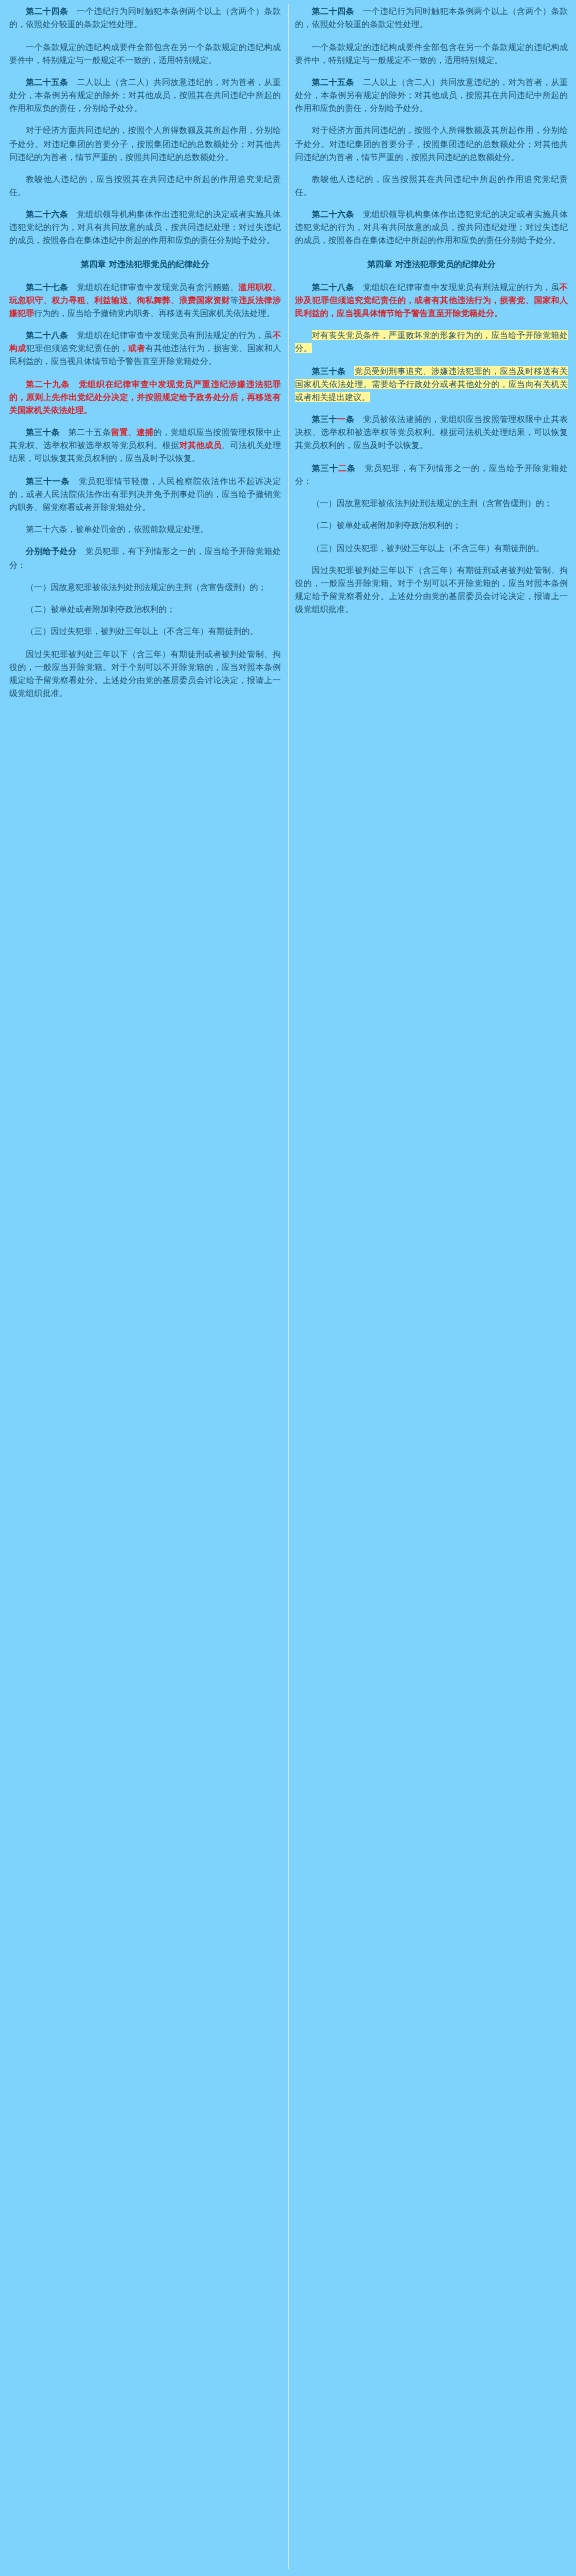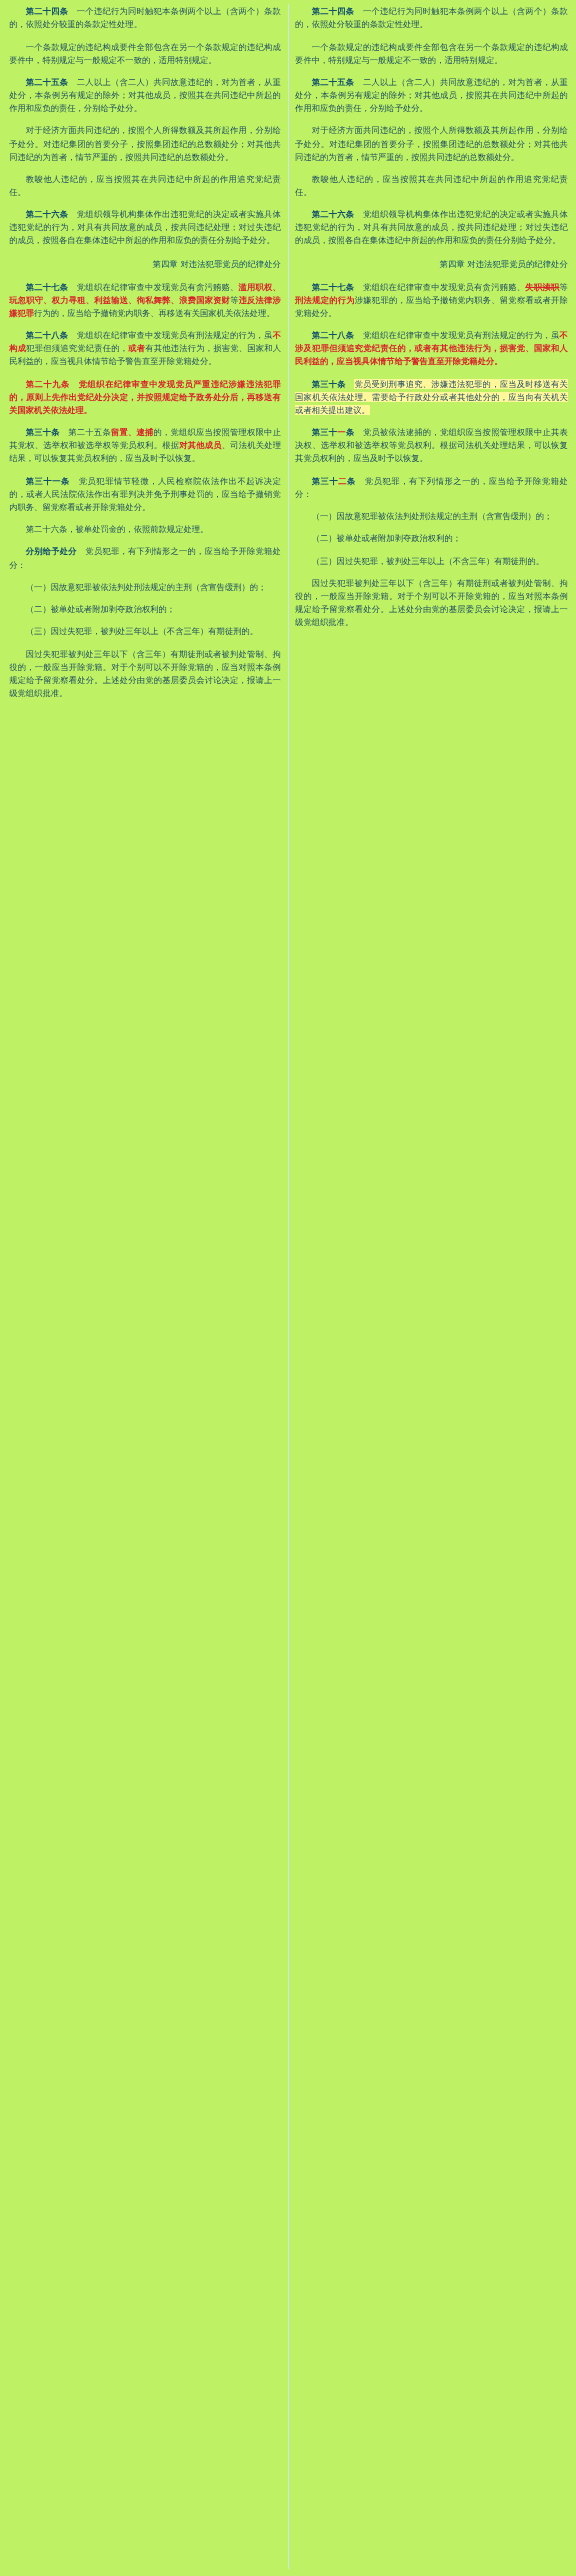--- a/index.html
+++ b/index.html
@@ -7,21 +7,21 @@
     padding: 0;
     background: #e9f4fb;
   }
   body {
     width: 577px;
     font-family: "DejaVu Sans", "Liberation Sans", sans-serif;
   }
   .page {
     width: 577px;
     min-height: 2576px;
-    background: #bef264;
+    background: #7dd3fc;
     display: flex;
     box-sizing: border-box;
     padding: 3.9px 2.6px 6.6px 2.6px;
   }
   .col {
     width: 50%;
     box-sizing: border-box;
     padding: 1.3px 6.6px 1.3px 6.6px;
   }
   .col.left { border-right: 0.7px solid #cfe3ef; }
@@ -30,23 +30,23 @@
     font-size: 8.3px;
     line-height: 1.58;
     color: #1b4a63;
     text-align: justify;
     text-justify: inter-ideograph;
   }
   p.indent { text-indent: 2em; }
   .chapter {
     margin: 11.8px 0 10.5px 0;
     font-size: 8.4px;
-    font-weight: normal;
+    font-weight: bold;
     color: #0f4f6e;
-    text-align: right;
+    text-align: center;
   }
   .art { font-weight: bold; color: #0f4f6e; }
   .hl-yellow {
     background: #fff79a;
     color: #1b4a63;
   }
   .hl-yellow-strong {
     background: #fff06a;
     color: #1b4a63;
   }
@@ -100,24 +100,24 @@
     <p class="indent"><span>一个条款规定的违纪构成要件全部包含在另一个条款规定的违纪构成要件中，特别规定与一般规定不一致的，适用特别规定。</span></p>
 
     <p class="indent"><span class="art">第二十五条</span>　<span>二人以上（含二人）共同故意违纪的，对为首者，从重处分，本条例另有规定的除外；对其他成员，按照其在共同违纪中所起的作用和应负的责任，分别给予处分。</span></p>
     <p class="indent"><span>对于经济方面共同违纪的，按照个人所得数额及其所起作用，分别给予处分。对违纪集团的首要分子，按照集团违纪的总数额处分；对其他共同违纪的为首者，情节严重的，按照共同违纪的总数额处分。</span></p>
     <p class="indent"><span>教唆他人违纪的，应当按照其在共同违纪中所起的作用追究党纪责任。</span></p>
 
     <p class="indent"><span class="art">第二十六条</span>　<span>党组织领导机构集体作出违犯党纪的决定或者实施具体违犯党纪的行为，对具有共同故意的成员，按共同违纪处理；对过失违纪的成员，按照各自在集体违纪中所起的作用和应负的责任分别给予处分。</span></p>
 
     <div class="chapter">第四章  对违法犯罪党员的纪律处分</div>
 
-    <p class="indent"><span class="art">第二十七条</span><span>　党组织在纪律审查中发现党员有贪污贿赂、</span><span class="strike-red">失职渎职</span><span>等</span><span class="red-bold">刑法规定的行为</span><span>涉嫌犯罪的，应当给予撤销党内职务、留党察看或者开除党籍处分。</span></p>
 
     <p class="indent"><span class="art">第二十八条</span><span>　党组织在纪律审查中发现党员有刑法规定的行为，虽</span><span class="red-bold">不涉及犯罪但须追究党纪责任的，或者有其他违法行为，损害党、国家和人民利益的，应当视具体情节给予警告直至开除党籍处分。</span></p>
 
+    <p class="indent"><span class="hl-yellow">对有丧失党员条件，严重败坏党的形象行为的，应当给予开除党籍处分。</span></p>
 
     <p class="indent"><span class="art">第三十条</span><span>　</span><span class="hl-yellow">党员受到刑事追究、涉嫌违法犯罪的，应当及时移送有关国家机关依法处理。需要给予行政处分或者其他处分的，应当向有关机关或者相关提出建议。</span></p>
 
     <p class="indent"><span class="art">第三十</span><span class="red-bold">一</span><span class="art">条</span><span>　党员被依法逮捕的，党组织应当按照管理权限中止其表决权、选举权和被选举权等党员权利。根据司法机关处理结果，可以恢复其党员权利的，应当及时予以恢复。</span></p>
 
     <p class="indent"><span class="art">第三十</span><span class="red-bold">二</span><span class="art">条</span><span>　党员犯罪，有下列情形之一的，应当给予开除党籍处分：</span></p>
     <p class="indent">（一）因故意犯罪被依法判处刑法规定的主刑（含宣告缓刑）的；</p>
     <p class="indent">（二）被单处或者附加剥夺政治权利的；</p>
     <p class="indent">（三）因过失犯罪，被判处三年以上（不含三年）有期徒刑的。</p>
     <p class="indent">因过失犯罪被判处三年以下（含三年）有期徒刑或者被判处管制、拘役的，一般应当开除党籍。对于个别可以不开除党籍的，应当对照本条例规定给予留党察看处分。上述处分由党的基层委员会讨论决定，报请上一级党组织批准。</p>

